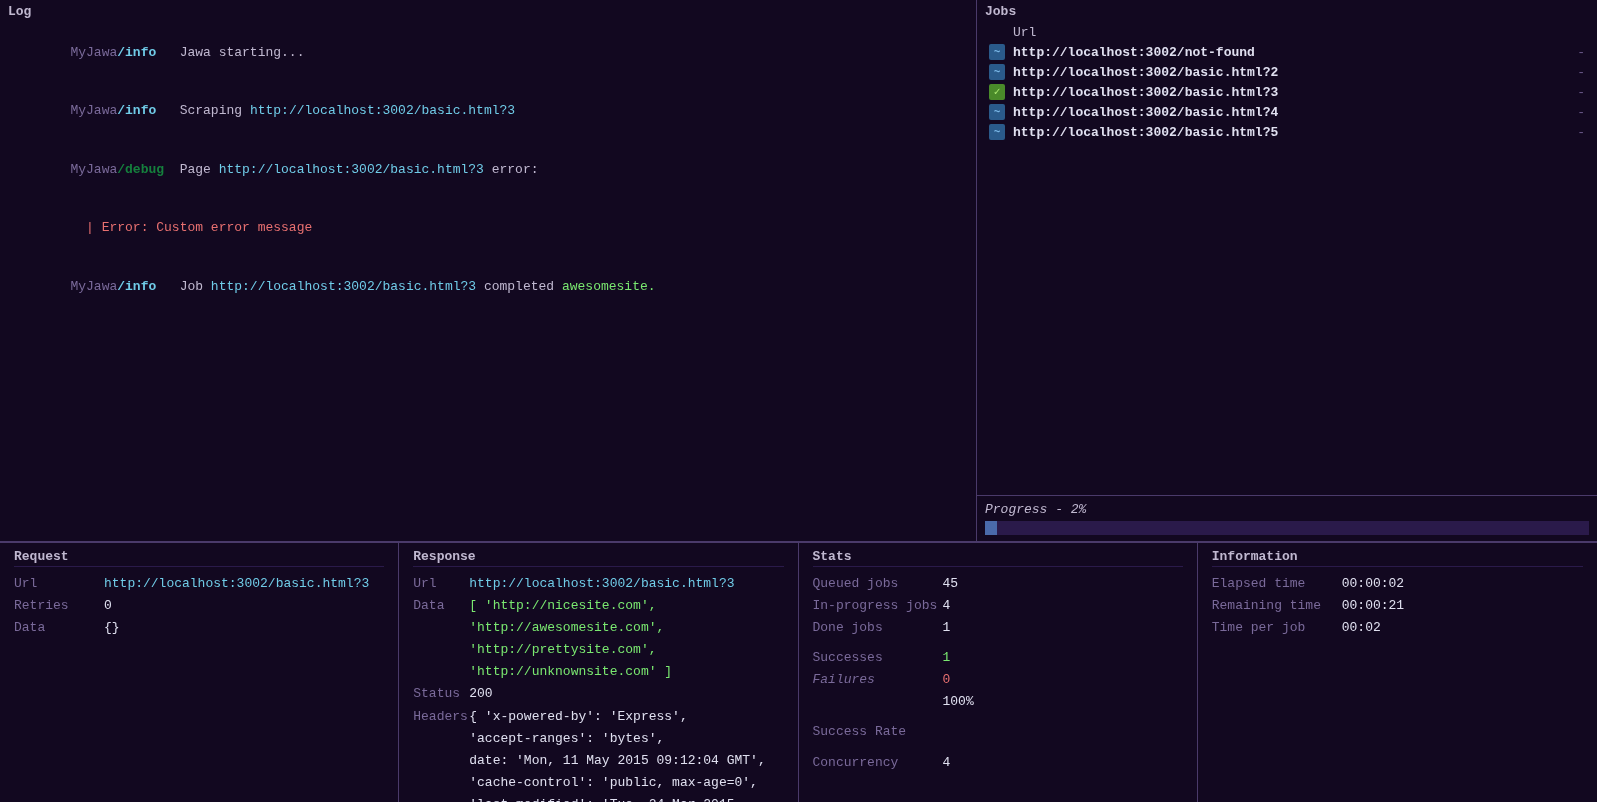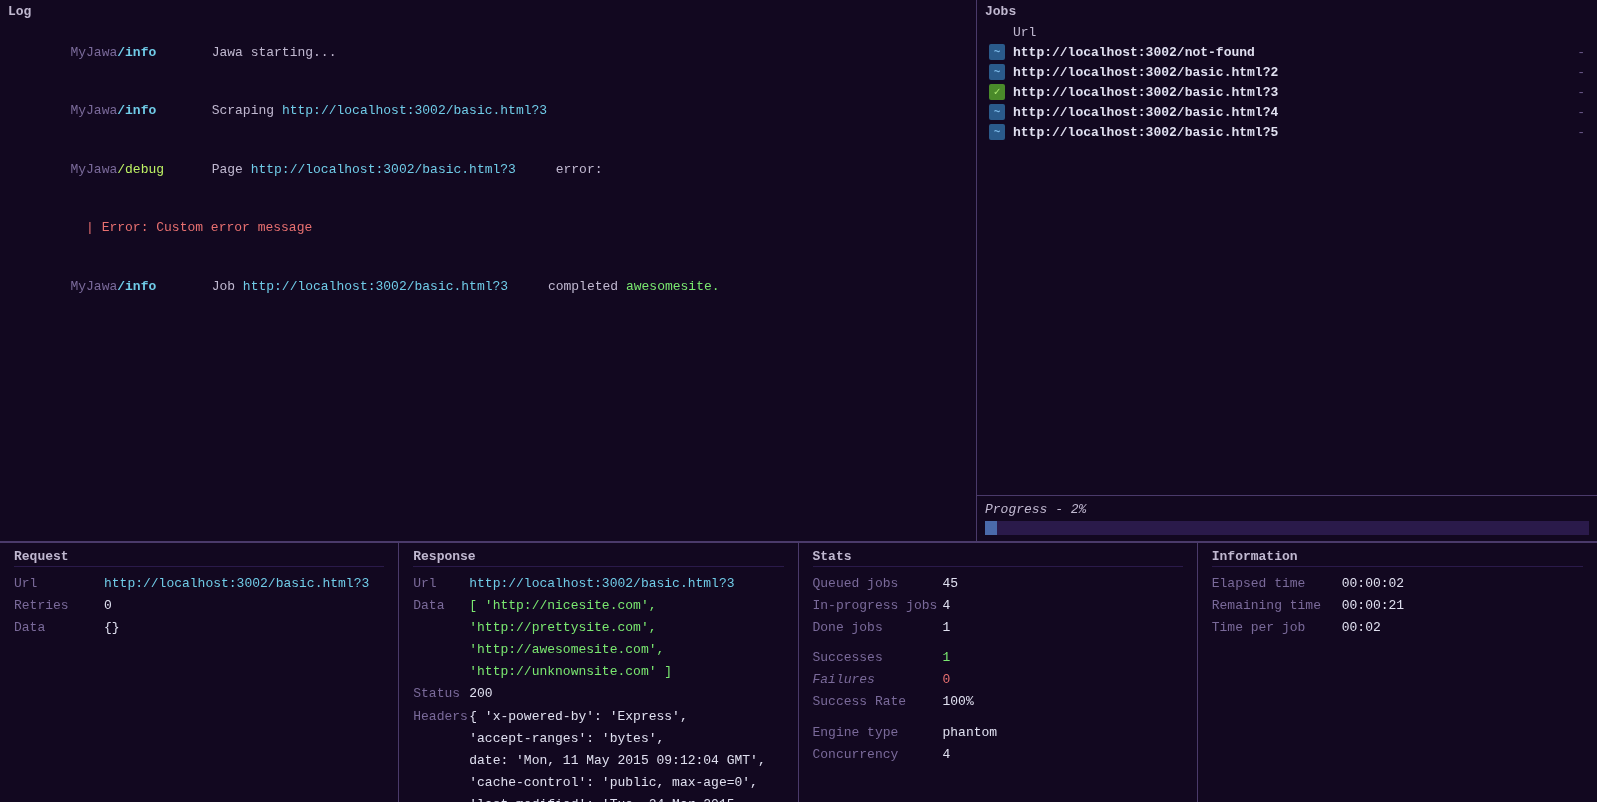--- a/index.html
+++ b/index.html
@@ -148,22 +148,22 @@
     }
     .field-val-green {
       color: #7ae870;
     }
     .field-val-red {
       color: #e87070;
     }
     
     .app-name { color: #7a6a9a; }
     .log-info { color: #70cce8; font-weight: bold; }
-    .log-debug { color: #bef264; font-weight: normal; }
-    .log-text { color: #c0b8d0; margin-left: 32px; }
+    .log-debug { color: #15803d; font-weight: bold; }
+    .log-text { color: #c0b8d0; }
     .log-url { color: #70cce8; }
     .log-success { color: #7ae870; }
     .log-error-line { color: #e87070; }
     
     .resp-key { color: #7a6a9a; }
     .resp-url { color: #70cce8; }
     .resp-data { color: #7ae870; }
     .resp-val { color: #e0e0f0; }
   </style>
 </head>
@@ -268,25 +268,25 @@
       <div class="field-row">
         <span class="resp-key" style="min-width:56px;">Url</span>
         <span class="resp-url">http://localhost:3002/basic.html?3</span>
       </div>
       <div class="field-row">
         <span class="resp-key" style="min-width:56px;">Data</span>
         <span class="resp-data">[ 'http://nicesite.com',</span>
       </div>
       <div class="field-row">
         <span style="min-width:56px;"></span>
+        <span class="resp-data">  'http://awesomesite.com',</span>
+      </div>
+      <div class="field-row">
+        <span style="min-width:56px;"></span>
         <span class="resp-data">  'http://prettysite.com',</span>
-      </div>
-      <div class="field-row">
-        <span style="min-width:56px;"></span>
-        <span class="resp-data">  'http://awesomesite.com',</span>
       </div>
       <div class="field-row">
         <span style="min-width:56px;"></span>
         <span class="resp-data">  'http://unknownsite.com' ]</span>
       </div>
       <div class="field-row">
         <span class="resp-key" style="min-width:56px;">Status</span>
         <span class="resp-val">200</span>
       </div>
       <div class="field-row">
@@ -328,28 +328,24 @@
       <div style="height:8px;"></div>
       <div class="field-row">
         <span class="field-key" style="min-width:130px;">Successes</span>
         <span class="field-val-green">1</span>
       </div>
       <div class="field-row">
         <span class="field-key" style="min-width:130px;font-style:italic;">Failures</span>
         <span class="field-val-red">0</span>
       </div>
       <div class="field-row">
-        <span class="field-key" style="min-width:130px;">Success Rate</span>
+        <span class="field-key" style="min-width:130px;margin-top:30px;">Success Rate</span>
         <span class="field-val">100%</span>
       </div>
       <div style="height:8px;"></div>
-      <div class="field-row">
-        <span class="field-key" style="min-width:130px;">Engine type</span>
-        <span class="field-val">phantom</span>
-      </div>
       <div class="field-row">
         <span class="field-key" style="min-width:130px;">Concurrency</span>
         <span class="field-val">4</span>
       </div>
     </div>
 
     <div class="bottom-panel">
       <div class="section-title">Information</div>
       <div class="field-row">
         <span class="field-key" style="min-width:130px;">Elapsed time</span>

